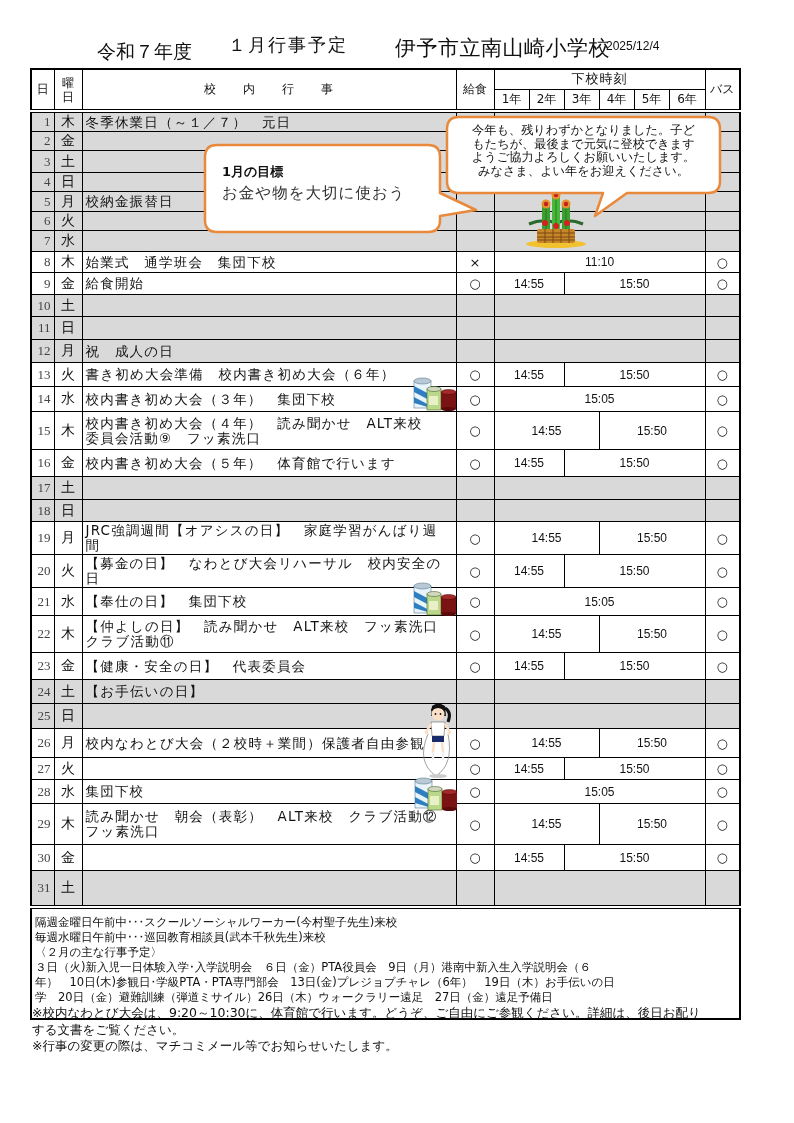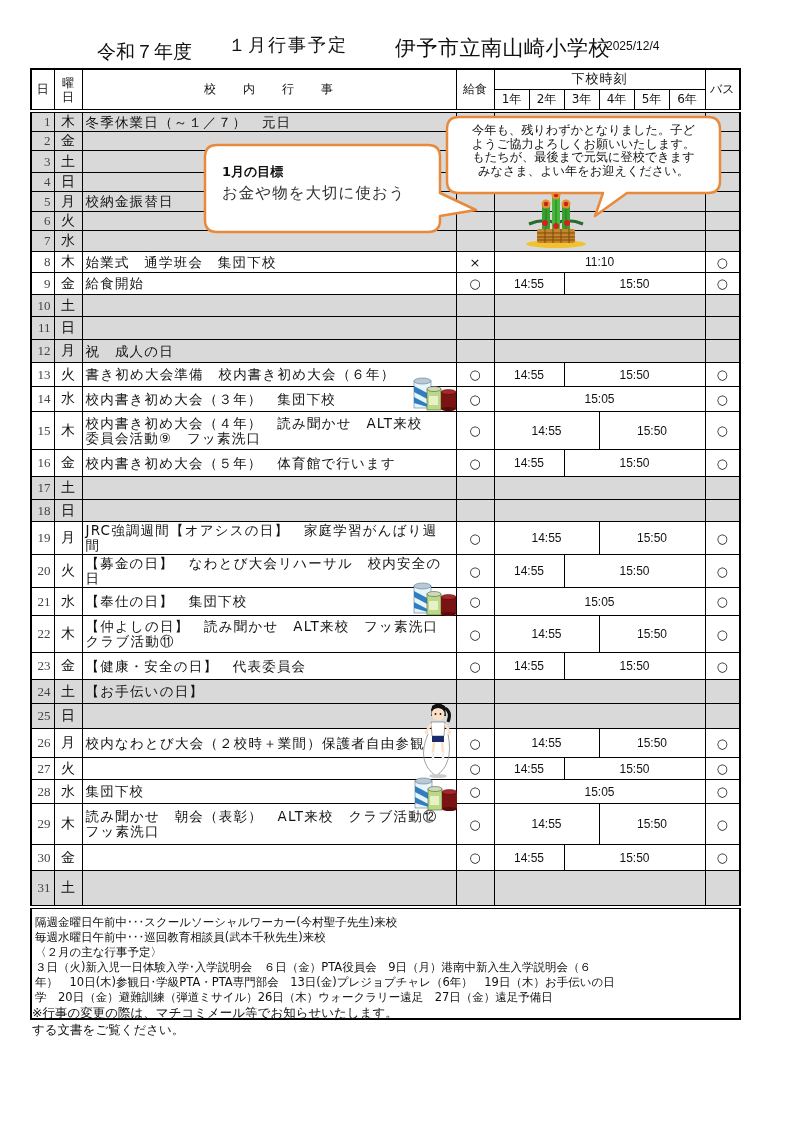--- a/index.html
+++ b/index.html
@@ -380,40 +380,41 @@
           <div>〈２月の主な行事予定〉</div>
           <div>３日（火)新入児一日体験入学･入学説明会　６日（金）PTA役員会　9日（月）港南中新入生入学説明会（６</div>
           <div>年）　10日(木)参観日･学級PTA・PTA専門部会　13日(金)プレジョブチャレ（6年）　19日（木）お手伝いの日</div>
           <div>学　20日（金）避難訓練（弾道ミサイル）26日（木）ウォークラリー遠足　27日（金）遠足予備日</div>
         </td>
       </tr>
     </tbody>
   </table>
 
   <div class="notes">
+    <div>※校内なわとび大会は、9:20～10:30に、体育館で行います。どうぞ、ご自由にご参観ください。詳細は、後日お配り</div>
+    <div>する文書をご覧ください。</div>
     <div>※行事の変更の際は、マチコミメール等でお知らせいたします。</div>
-    <div>する文書をご覧ください。</div>
   </div>
 
   <div class="bubble" style="left:200px;top:140px;width:285px;height:100px;">
     <svg width="285" height="100" viewBox="0 0 285 100">
       <path d="M17,5 H228 Q240,5 240,17 V53 L276,70 L240,76 V80 Q240,92 228,92 H17 Q5,92 5,80 V17 Q5,5 17,5 Z" fill="#ffffff" stroke="#e9893b" stroke-width="2.5" stroke-linejoin="round"></path>
     </svg>
     <div class="b1-title">1月の目標</div>
     <div class="b1-text">お金や物を大切に使おう</div>
   </div>
 
   <div class="bubble" style="left:440px;top:112px;width:290px;height:110px;">
     <svg width="290" height="110" viewBox="0 0 290 110">
       <path d="M19,5 H268 Q280,5 280,17 V69 Q280,81 268,81 H187 L155,104 L163,81 H19 Q7,81 7,69 V17 Q7,5 19,5 Z" fill="#ffffff" stroke="#e9893b" stroke-width="2.5" stroke-linejoin="round"></path>
     </svg>
     <div class="b2-text">
       <div>今年も、残りわずかとなりました。子ど</div>
+      <div>もたちが、最後まで元気に登校できます</div>
       <div>ようご協力よろしくお願いいたします。</div>
-      <div>もたちが、最後まで元気に登校できます</div>
       <div>みなさま、よい年をお迎えください。</div>
     </div>
   </div>
 
   <div class="overlay" style="left:523px;top:190px;">
     <svg width="66" height="58" viewBox="0 0 66 58">
       <ellipse cx="33" cy="54" rx="30" ry="4" fill="#f2c12e"></ellipse>
       <path d="M6,34 Q20,28 33,33 Q46,28 60,34" stroke="#2a6a2a" stroke-width="3" fill="none"></path>
       <rect x="19" y="14" width="8" height="28" fill="#3aa030"></rect>
       <rect x="29" y="5" width="8" height="37" fill="#48b83c"></rect>

